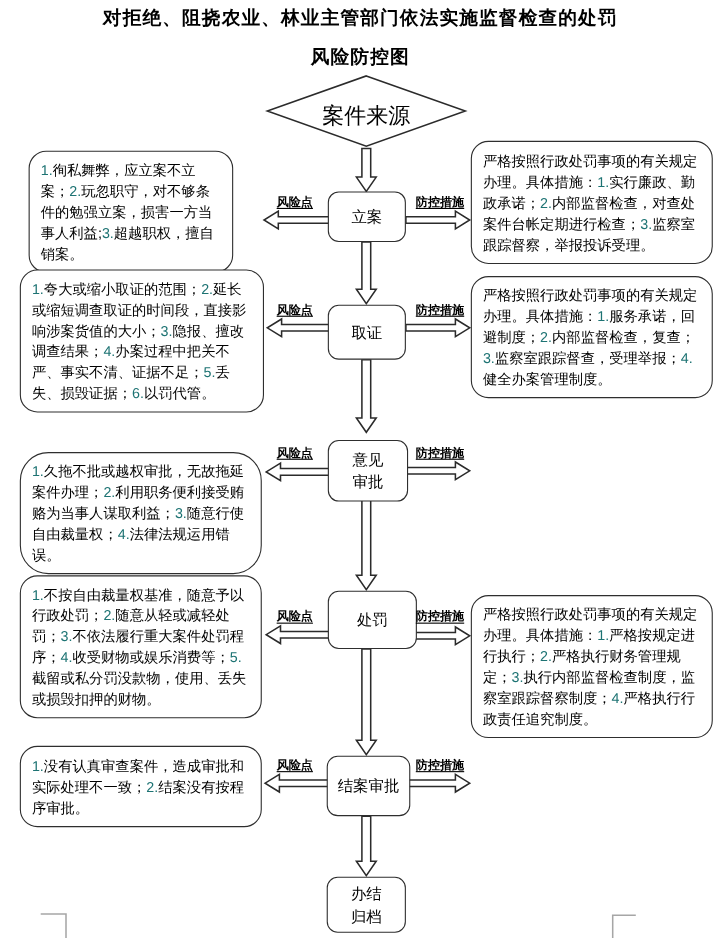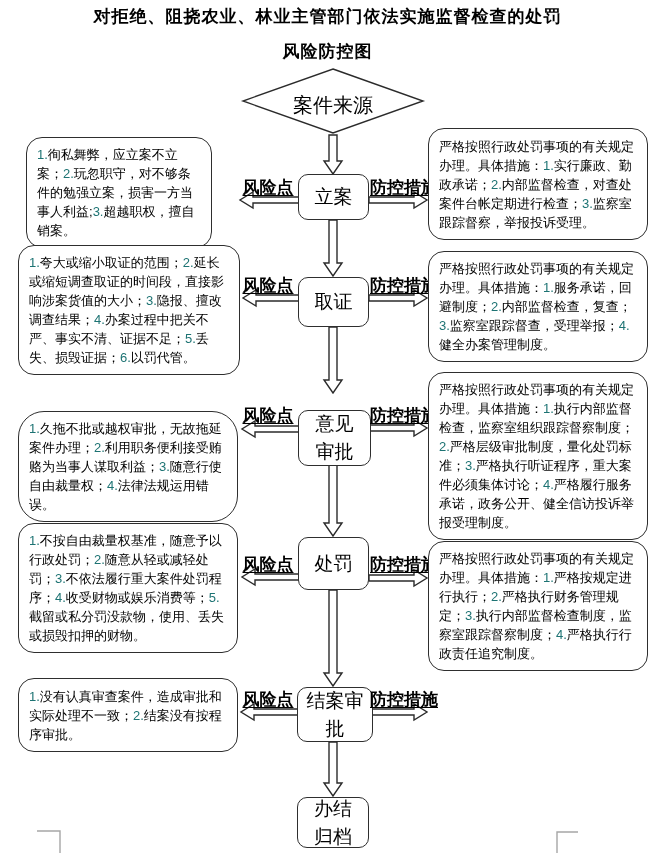--- a/index.html
+++ b/index.html
@@ -12,36 +12,36 @@
     font-weight:700;font-size:17px;letter-spacing:1px;color:#000;
   }
   #title1{top:5px;}
   #title2{top:40px;}
   #connector-layer{position:absolute;left:0;top:0;pointer-events:none;}
   .shape{fill:#ffffff;stroke:#2b2b2b;stroke-width:1.4;}
   .corner{fill:none;stroke:#a6a6a6;stroke-width:1.4;}
   .node{
     position:absolute;display:flex;align-items:center;justify-content:center;
     border:1.6px solid #2e2e2e;border-radius:10px;background:#fff;
-    font-size:19px;color:#000;text-align:center;white-space:pre-line;line-height:1.45;
+    font-size:14px;color:#000;text-align:right;white-space:pre-line;line-height:1.45;
     box-sizing:border-box;
   }
   .diamond-label{
     position:absolute;left:273px;top:92px;width:120px;text-align:center;
     font-size:20px;color:#000;
   }
   .side-box{
     position:absolute;display:flex;align-items:center;
     border:1.6px solid #2e2e2e;border-radius:16px;background:#fff;
     box-sizing:border-box;padding:7px 10px;
     font-size:13px;line-height:19px;color:#000;text-align:left;
   }
   .flow-label{
     position:absolute;width:60px;text-align:center;
-    font-weight:700;font-size:17px;color:#000;
+    font-weight:700;font-size:11px;color:#000;
     text-decoration:underline;text-underline-offset:2px;white-space:nowrap;
   }
   .num{color:#1d7373;}
 </style>
 </head>
 <body>
 
 <div id="canvas">
 
   <div id="title1" class="title">对拒绝、阻挠农业、林业主管部门依法实施监督检查的处罚</div>
@@ -71,23 +71,23 @@
     <polygon class="shape" points="369,709 414,709 414,704 427,712 414,720 414,715 369,715"></polygon>
 
     <polyline class="corner" points="37,831 60,831 60,853"></polyline>
     <polyline class="corner" points="578,832 557,832 557,853"></polyline>
   </svg>
 
   <div class="diamond-label">案件来源</div>
 
   <div class="node" style="left:298px;top:174px;width:71px;height:46px;">立案</div>
   <div class="node" style="left:298px;top:277px;width:71px;height:50px;">取证</div>
-  <div class="node" style="left:298px;top:410px;width:73px;height:56px;">意见
+  <div class="node" style="left:298px;top:400px;width:73px;height:56px;">意见
 审批</div>
-  <div class="node" style="left:298px;top:537px;width:71px;height:53px;">处罚</div>
+  <div class="node" style="left:298px;top:537px;width:81px;height:53px;">处罚</div>
   <div class="node" style="left:297px;top:687px;width:76px;height:55px;">结案审批</div>
   <div class="node" style="left:297px;top:797px;width:72px;height:51px;">办结
 归档</div>
 
   <div class="flow-label" style="left:238px;top:176px;">风险点</div>
   <div class="flow-label" style="left:238px;top:274px;">风险点</div>
   <div class="flow-label" style="left:238px;top:404px;">风险点</div>
   <div class="flow-label" style="left:238px;top:553px;">风险点</div>
   <div class="flow-label" style="left:238px;top:688px;">风险点</div>
 
@@ -112,20 +112,17 @@
   <div class="side-box" style="left:18px;top:678px;width:220px;min-height:74px;">
       <span><span class="num">1.</span>没有认真审查案件，造成审批和实际处理不一致；<span class="num">2.</span>结案没有按程序审批。</span>
     </div>
 
   <div class="side-box" style="left:428px;top:128px;width:220px;min-height:112px;">
       <span>严格按照行政处罚事项的有关规定办理。具体措施：<span class="num">1.</span>实行廉政、勤政承诺；<span class="num">2.</span>内部监督检查，对查处案件台帐定期进行检查；<span class="num">3.</span>监察室跟踪督察，举报投诉受理。</span>
     </div>
   <div class="side-box" style="left:428px;top:251px;width:220px;min-height:106px;">
       <span>严格按照行政处罚事项的有关规定办理。具体措施：<span class="num">1.</span>服务承诺，回避制度；<span class="num">2.</span>内部监督检查，复查；<span class="num">3.</span>监察室跟踪督查，受理举报；<span class="num">4.</span>健全办案管理制度。</span>
     </div>
-  <div class="side-box" style="left:428px;top:372px;width:220px;min-height:155px;">
-      <span>严格按照行政处罚事项的有关规定办理。具体措施：<span class="num">1.</span>执行内部监督检查，监察室组织跟踪督察制度；<span class="num">2.</span>严格层级审批制度，量化处罚标准；<span class="num">3.</span>严格执行听证程序，重大案件必须集体讨论；<span class="num">4.</span>严格履行服务承诺，政务公开、健全信访投诉举报受理制度。</span>
-    </div>
   <div class="side-box" style="left:428px;top:541px;width:220px;min-height:122px;">
       <span>严格按照行政处罚事项的有关规定办理。具体措施：<span class="num">1.</span>严格按规定进行执行；<span class="num">2.</span>严格执行财务管理规定；<span class="num">3.</span>执行内部监督检查制度，监察室跟踪督察制度；<span class="num">4.</span>严格执行行政责任追究制度。</span>
     </div>
 
 </div>
 
 </body></html>

